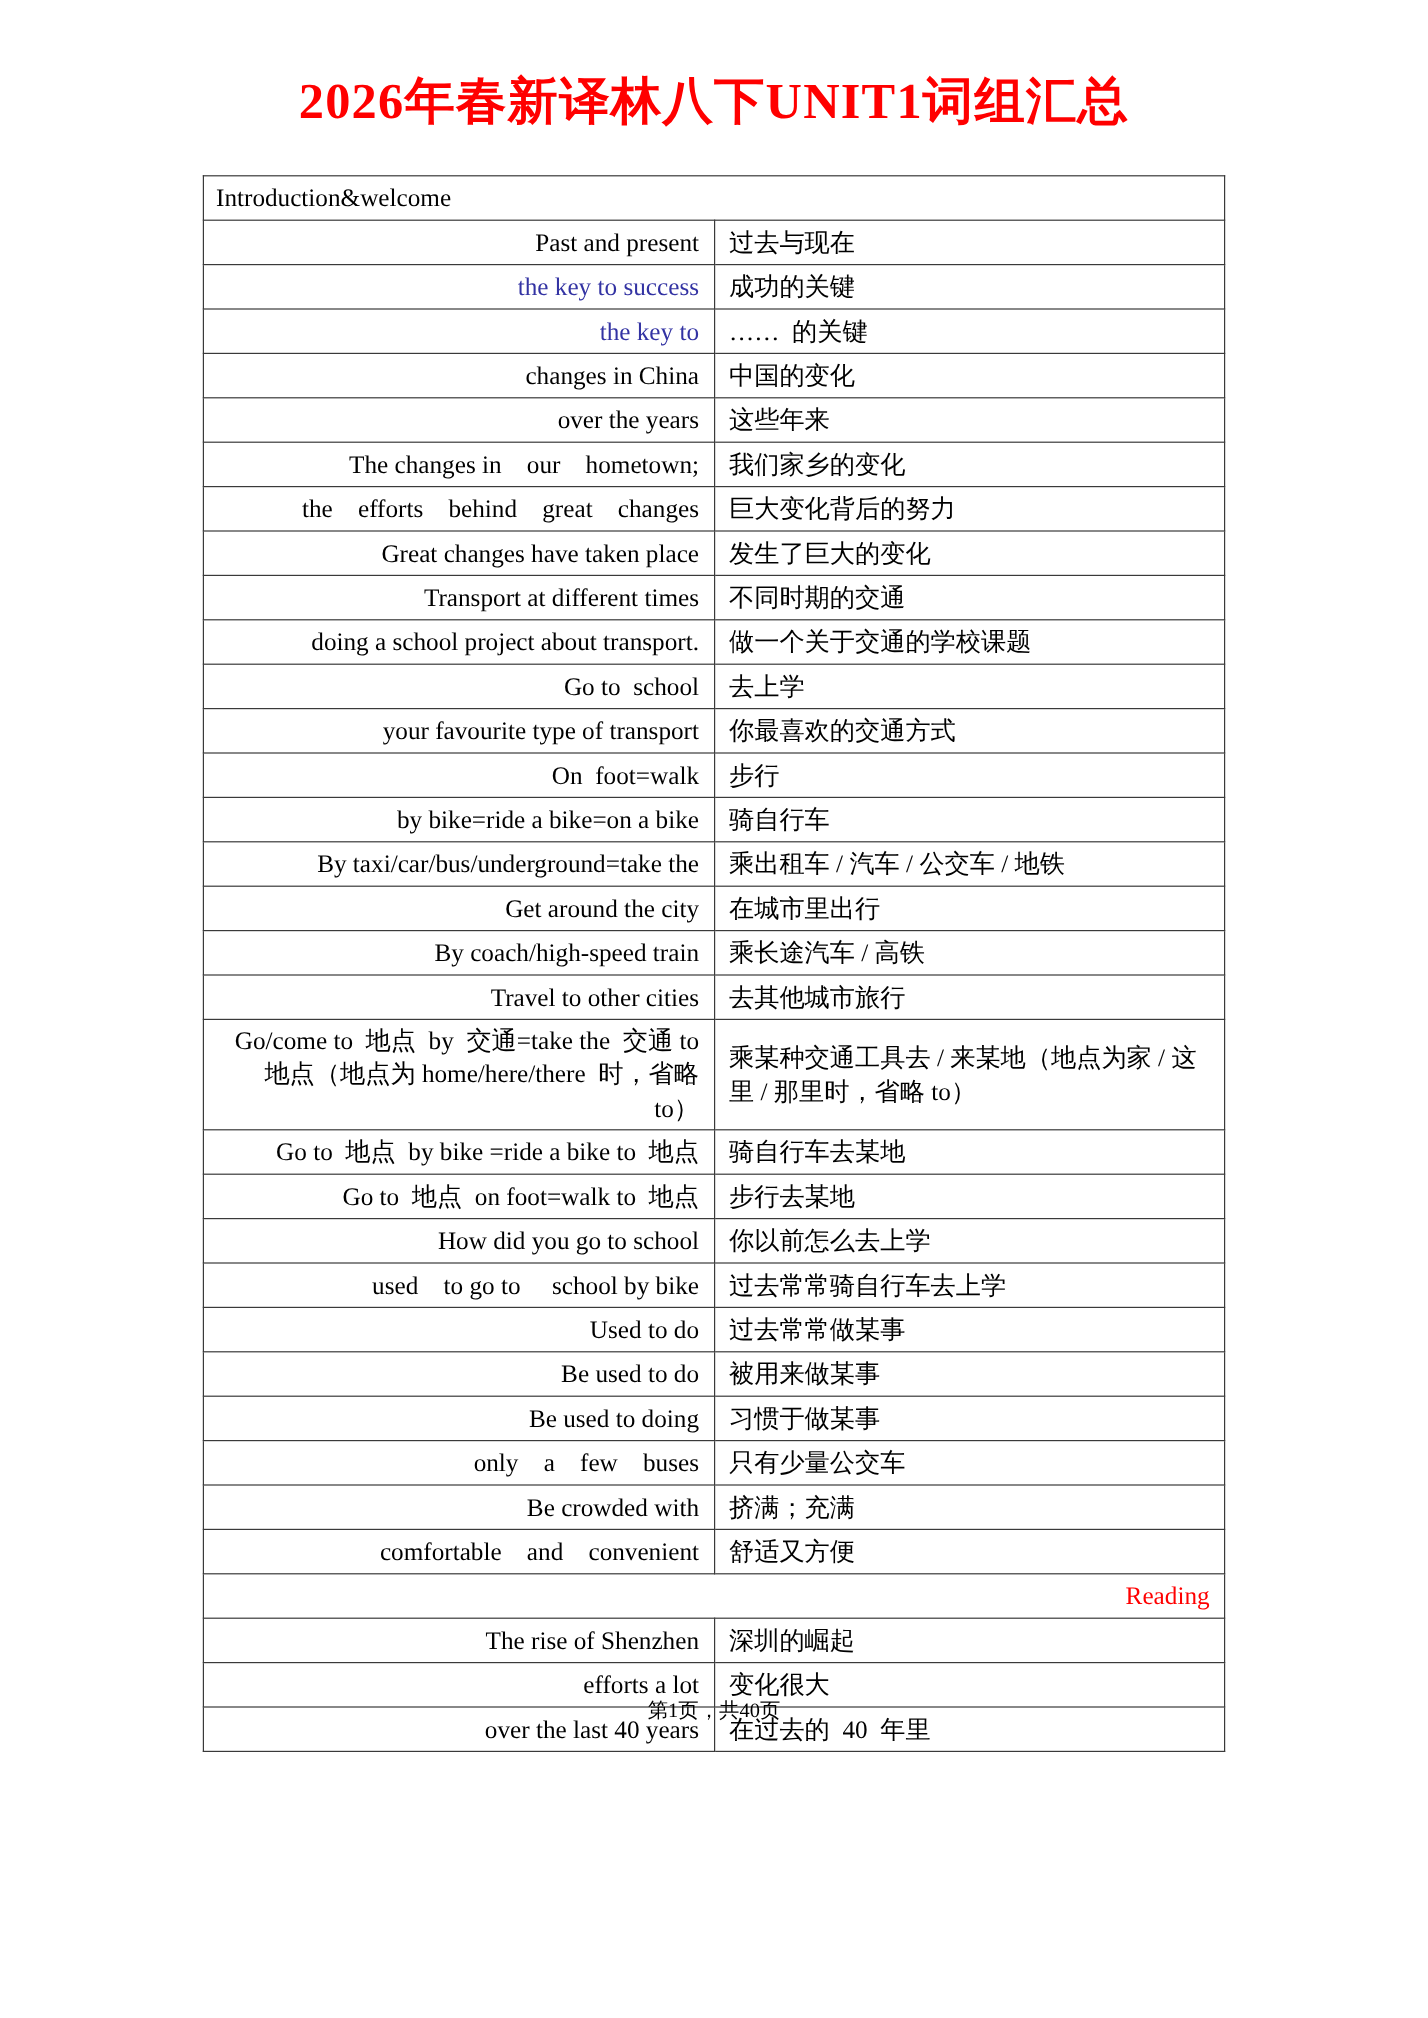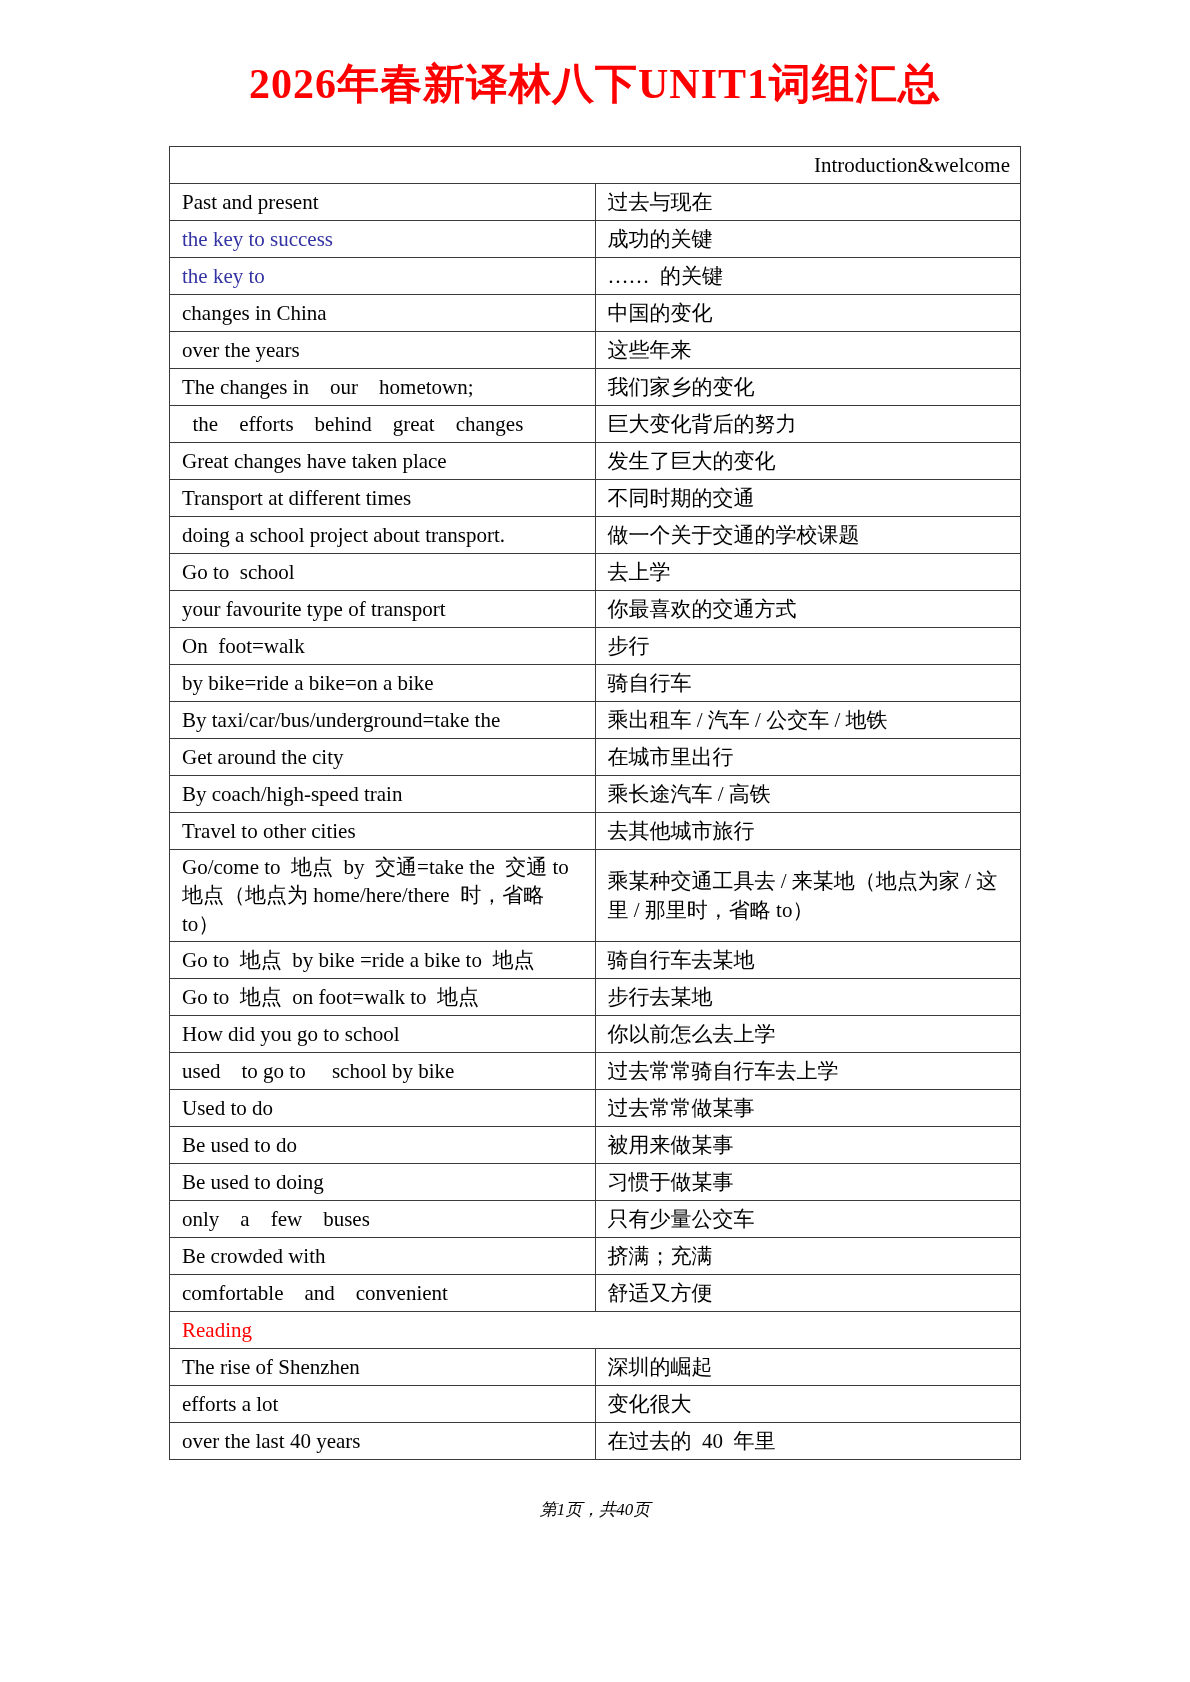--- a/index.html
+++ b/index.html
@@ -33,49 +33,49 @@
   }
   table.phrase-table th,
   table.phrase-table td {
     border: 1px solid #3a3a3a;
     font-size: 21px;
     font-weight: normal;
     vertical-align: middle;
   }
   table.phrase-table th {
     height: 37px;
-    text-align: right;
+    text-align: left;
     padding: 0 10px;
   }
   table.phrase-table td {
     height: 37px;
     padding: 3px 12px;
     line-height: 1.35;
   }
   td.en {
     width: 467px;
     white-space: pre-wrap;
+    text-align: right;
   }
   td.zh {
     width: 385px;
     white-space: pre-wrap;
   }
   td.section-cell {
     white-space: pre-wrap;
   }
   .footer {
     position: absolute;
-    top: 1498px;
+    top: 1414px;
     left: 0;
     width: 100%;
     text-align: center;
     font-size: 17px;
     color: #000000;
     font-family: "Liberation Serif", serif;
-    font-style: italic;
   }
 </style>
 </head>
 <body>
 
 <div class="page">
 
   <h1 class="title">2026年春新译林八下UNIT1词组汇总</h1>
 
   <table class="phrase-table">

